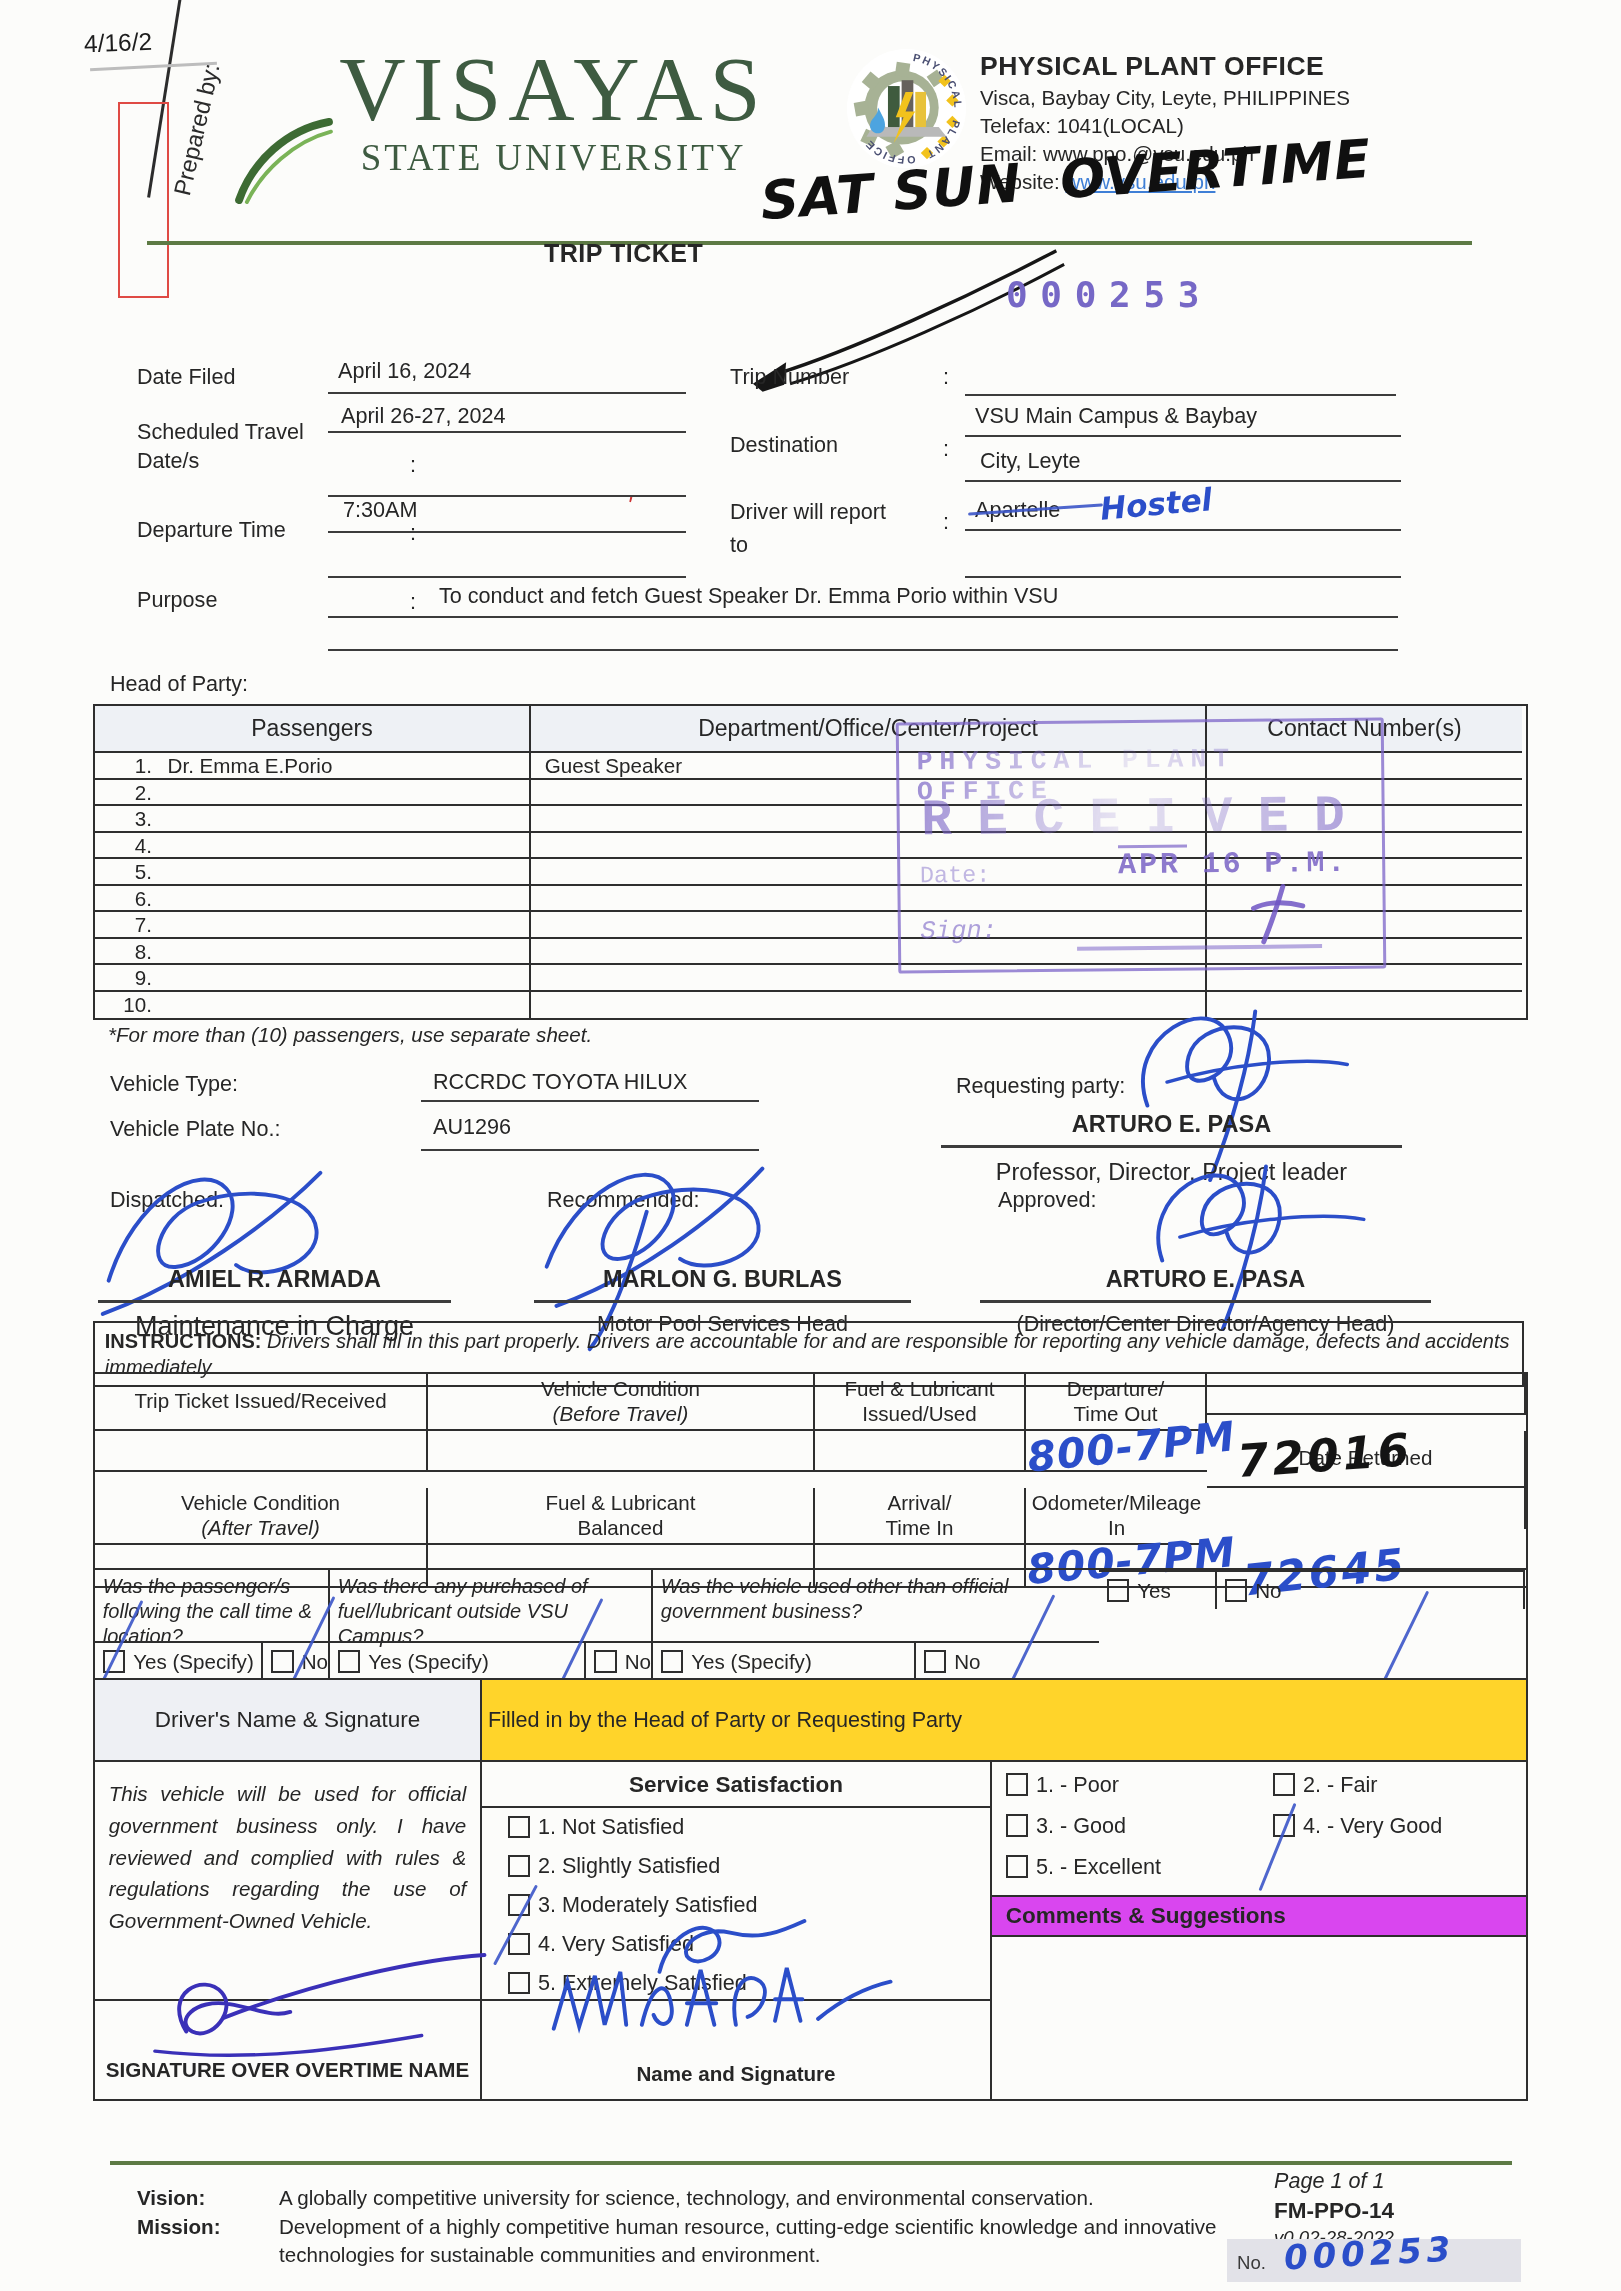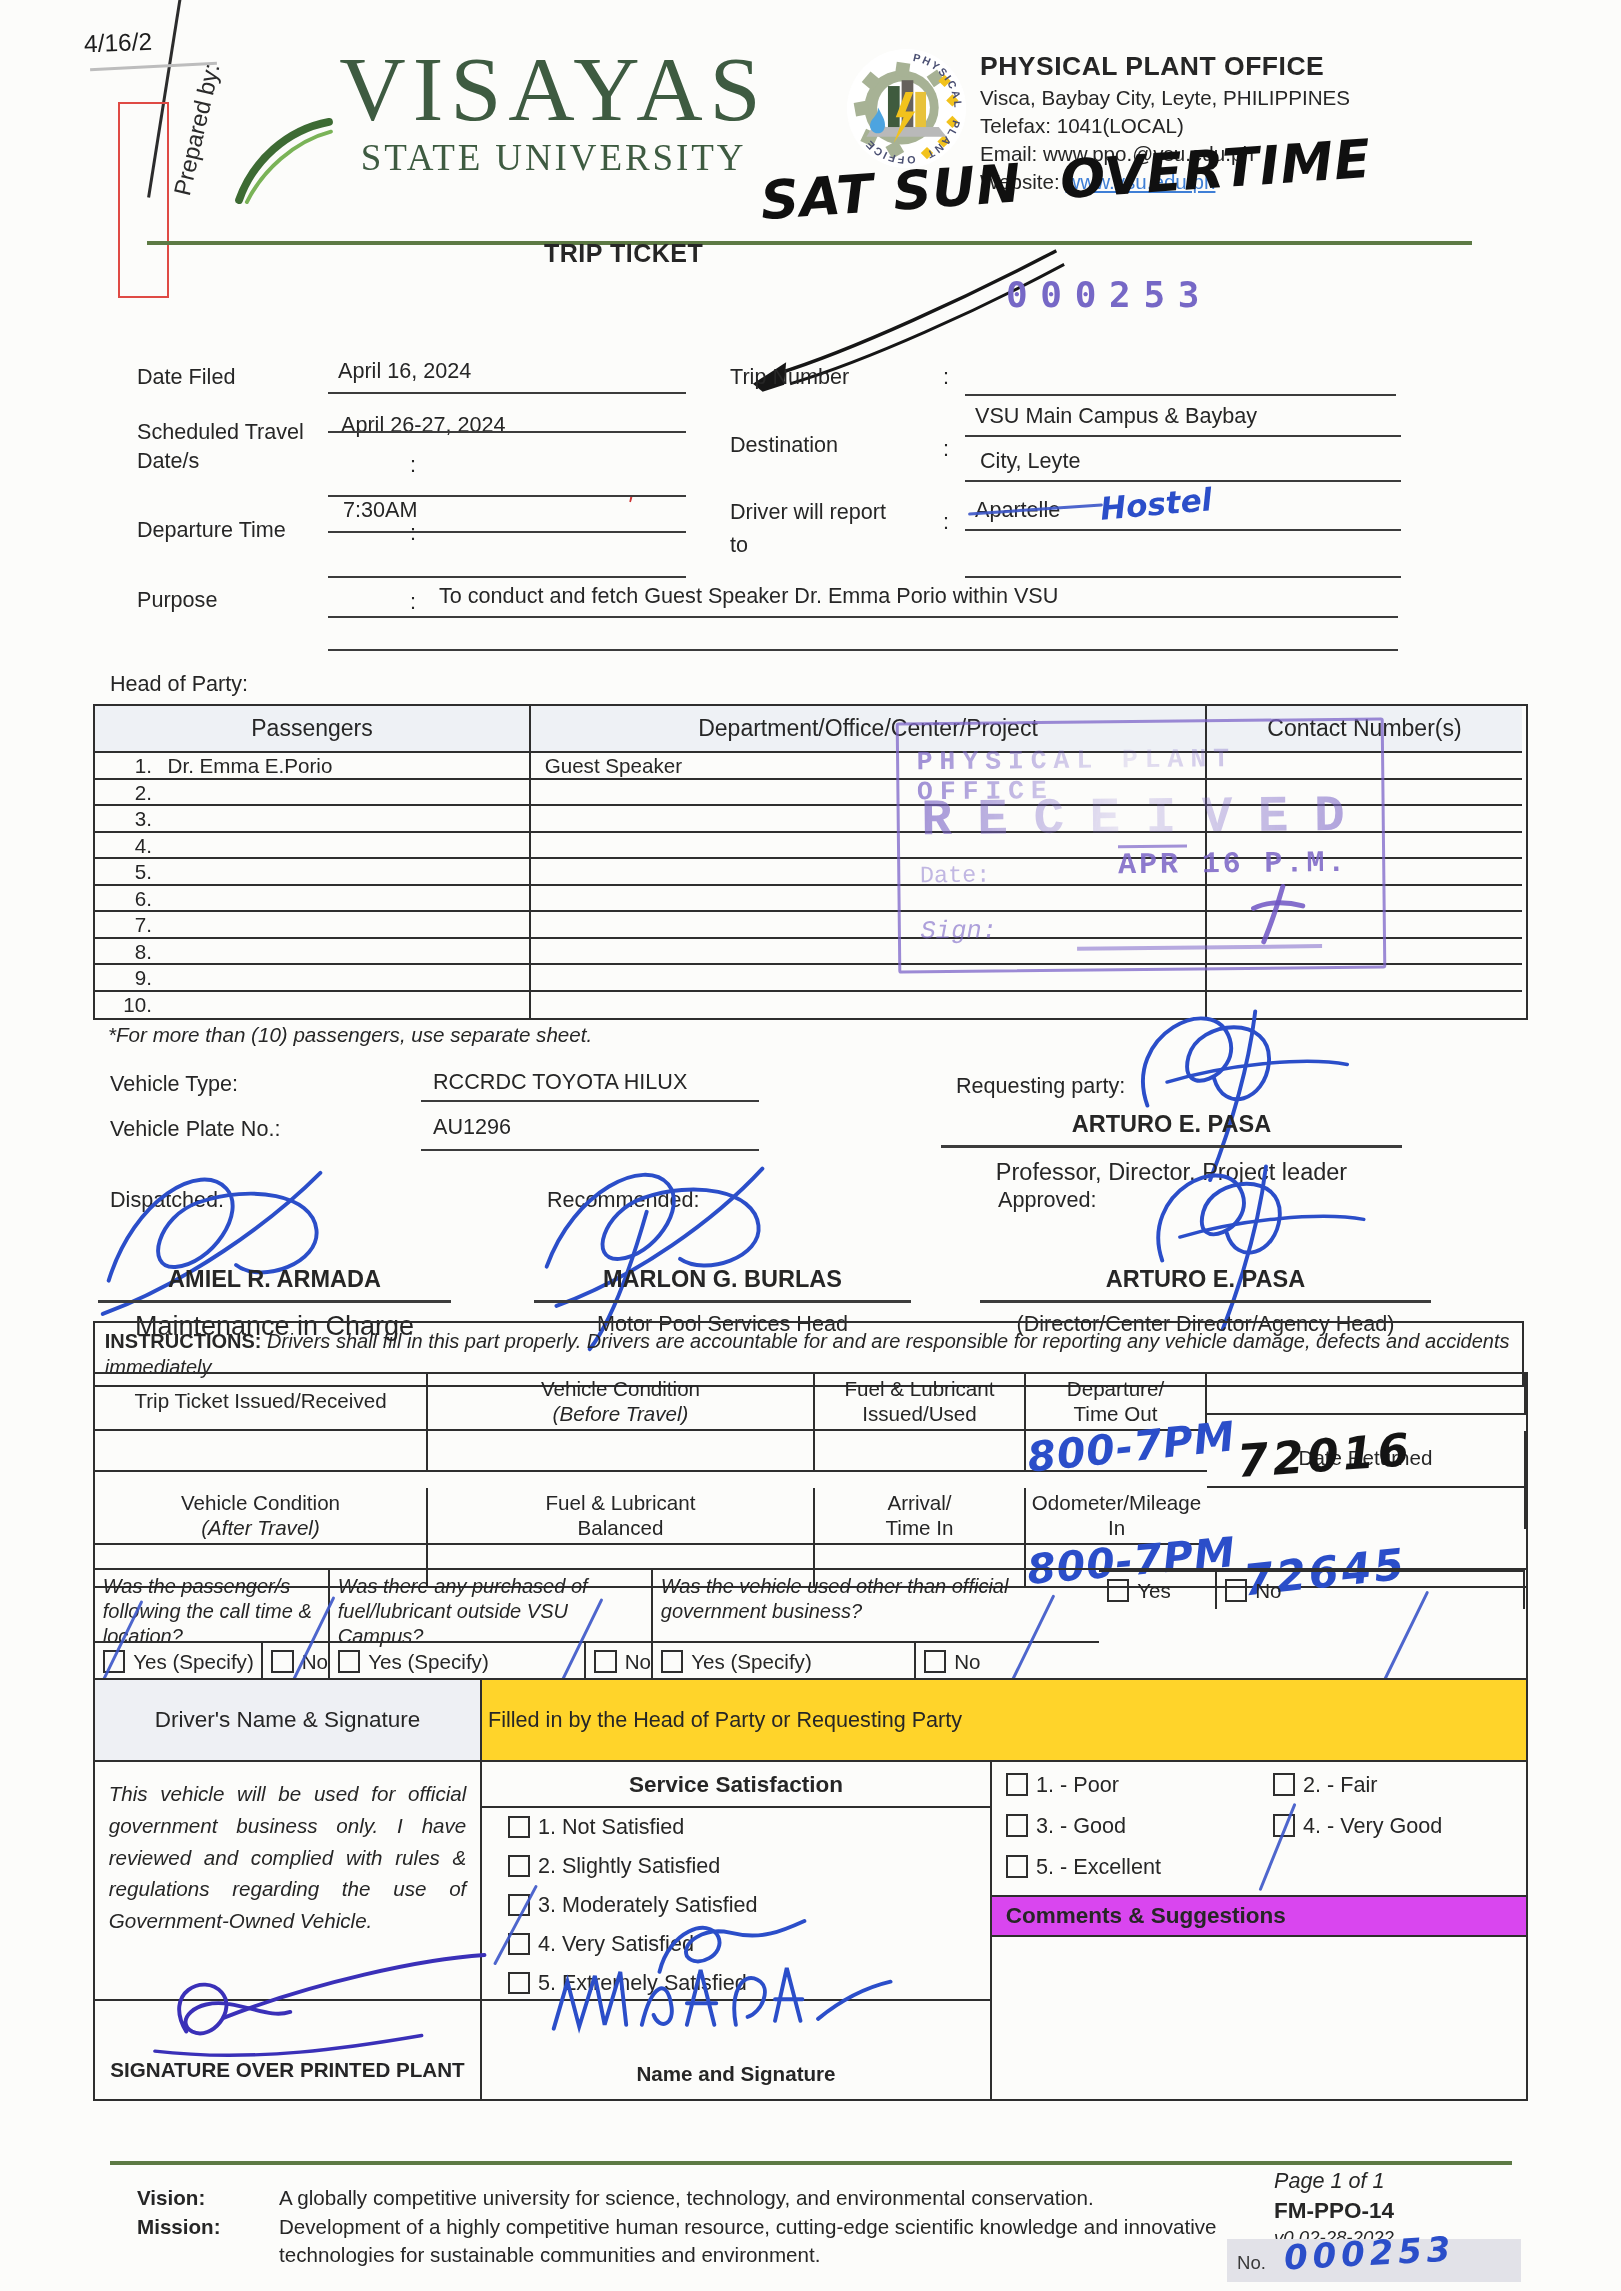--- a/index.html
+++ b/index.html
@@ -156,21 +156,21 @@
   <div class="abs" style="left:1006px;top:274px;font-family:'DejaVu Sans Mono',monospace;font-size:36px;
        color:#7668c6;letter-spacing:12.7px;font-weight:600;">000253</div>
 
   <div class="abs lbl" style="left:137px;top:365px;">Date Filed</div>
   <div class="abs val" style="left:338px;top:359px;">April 16, 2024</div>
   <div class="ul" style="left:328px;top:392px;width:358px;"></div>
   <div class="abs lbl" style="left:730px;top:365px;">Trip Number</div>
   <div class="abs lbl" style="left:943px;top:365px;">:</div>
   <div class="ul" style="left:965px;top:394px;width:431px;"></div>
 
-  <div class="abs val" style="left:341px;top:413px;">April 26-27, 2024</div>
+  <div class="abs val" style="left:341px;top:404px;">April 26-27, 2024</div>
   <div class="ul" style="left:328px;top:431px;width:358px;"></div>
   <div class="abs lbl" style="left:137px;top:420px;">Scheduled Travel</div>
   <div class="abs lbl" style="left:137px;top:449px;">Date/s</div>
   <div class="abs lbl" style="left:410px;top:453px;">:</div>
   <div class="ul" style="left:328px;top:495px;width:358px;"></div>
 
   <div class="abs lbl" style="left:730px;top:433px;">Destination</div>
   <div class="abs lbl" style="left:943px;top:437px;">:</div>
   <div class="abs val" style="left:975px;top:404px;">VSU Main Campus &amp; Baybay</div>
   <div class="ul" style="left:965px;top:435px;width:436px;"></div>
@@ -481,21 +481,21 @@
         <div class="ropt">
             <span class="cb"></span>
             <span>5. - Excellent</span>
           </div>
       </div>
       <div style="background:#d946ef;border-top:2px solid #2e2e2e;border-bottom:2px solid #2e2e2e;padding:5.9px 0 5.9px 13.7px;font-weight:bold;font-size:22.5px;margin-top:7.8px;">Comments &amp; Suggestions</div>
       <div style="height:176px;"></div>
     </div>
 
     <div class="bt-sig1">
-      <div class="cap abs" style="left:0;right:0;top:57px;">SIGNATURE OVER PRINTED PLANT</div>
+      <div class="cap abs" style="left:0;right:0;top:57px;">SIGNATURE OVER OVERTIME NAME</div>
     </div>
     <div class="bt-sig2">
       <div class="cap abs" style="left:0;right:0;top:61px;">Name and Signature</div>
     </div>
   </div>
 
   <div class="pen" style="left:514px;top:1880px;height:90px;transform:rotate(28deg);"></div>
   <div class="pen" style="left:1276px;top:1800px;height:94px;transform:rotate(22deg);"></div>
 
   <span class="sig-svg" style="left:147px;top:1949px;">

